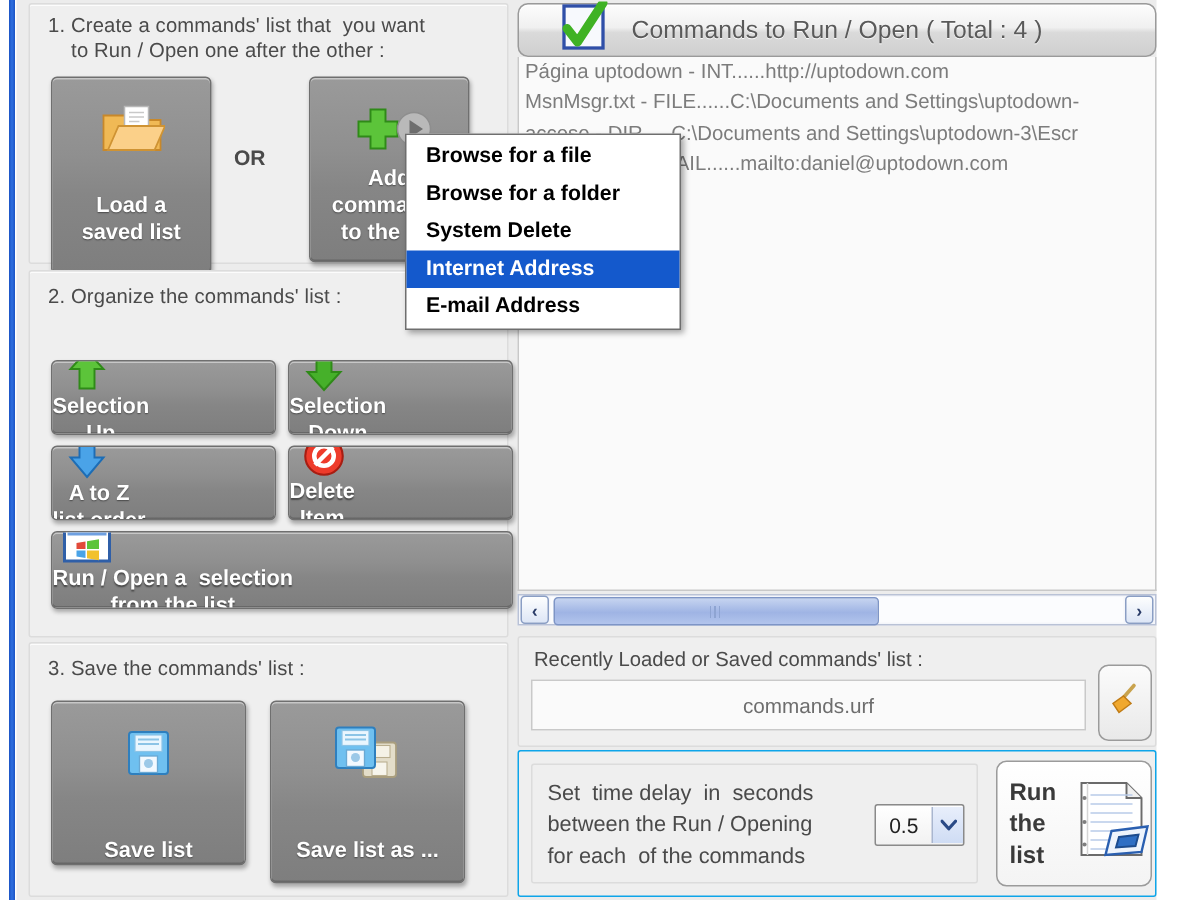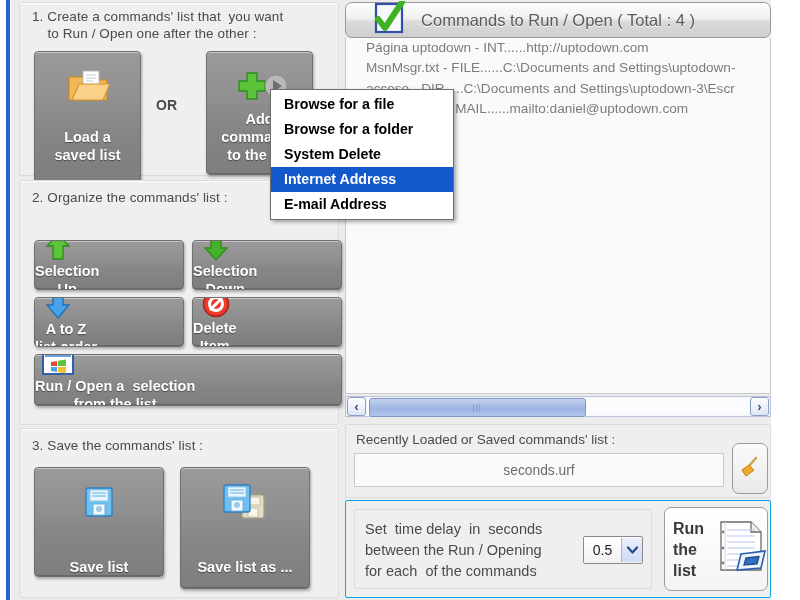--- a/index.html
+++ b/index.html
@@ -99,21 +99,21 @@
     text-shadow:0 1px 0 rgba(255,255,255,.9);white-space:pre;
   }
 
   .listbox{
     position:absolute;left:2px;top:38px;width:424px;height:355px;
     background:#fafafa;border:1px solid #c8c8c8;border-top:none;
     overflow:hidden;
   }
   .listbox .row{
     color:#7c7c7c;font-size:13.6px;line-height:20.4px;white-space:pre;
-    padding-left:20px;overflow:hidden;text-overflow:clip;
+    padding-left:4px;overflow:hidden;text-overflow:clip;
   }
 
   .hscroll{
     position:absolute;left:2px;top:396px;width:424px;height:19px;
     background:#f4f6fb;border:1px solid #b9c2d6;
     display:flex;align-items:center;
   }
   .sbtn{
     width:17px;height:17px;flex:none;
     background:linear-gradient(to bottom,#fdfefe,#dde6f6);
@@ -361,21 +361,21 @@
         <div class="strack">
           <div class="sthumb">
             <span class="grip"></span>
           </div>
         </div>
         <div class="sbtn">›</div>
       </div>
 
       <div class="recentpanel">
         <div class="recentlbl">Recently Loaded or Saved commands' list :</div>
-        <div class="recentfield">seconds.urf</div>
+        <div class="recentfield">commands.urf</div>
         <div class="broombtn">
           <span>
             <svg width="24" height="26" viewBox="0 0 24 26">
               <line x1="18" y1="4" x2="11" y2="12" stroke="#c9a34e" stroke-width="2.4" stroke-linecap="round"></line>
               <path d="M11,11 L16,16 L8,22 L4,16 Z" fill="#f0a82e" stroke="#c07c16" stroke-width="1"></path>
             </svg>
           </span>
         </div>
       </div>
 

